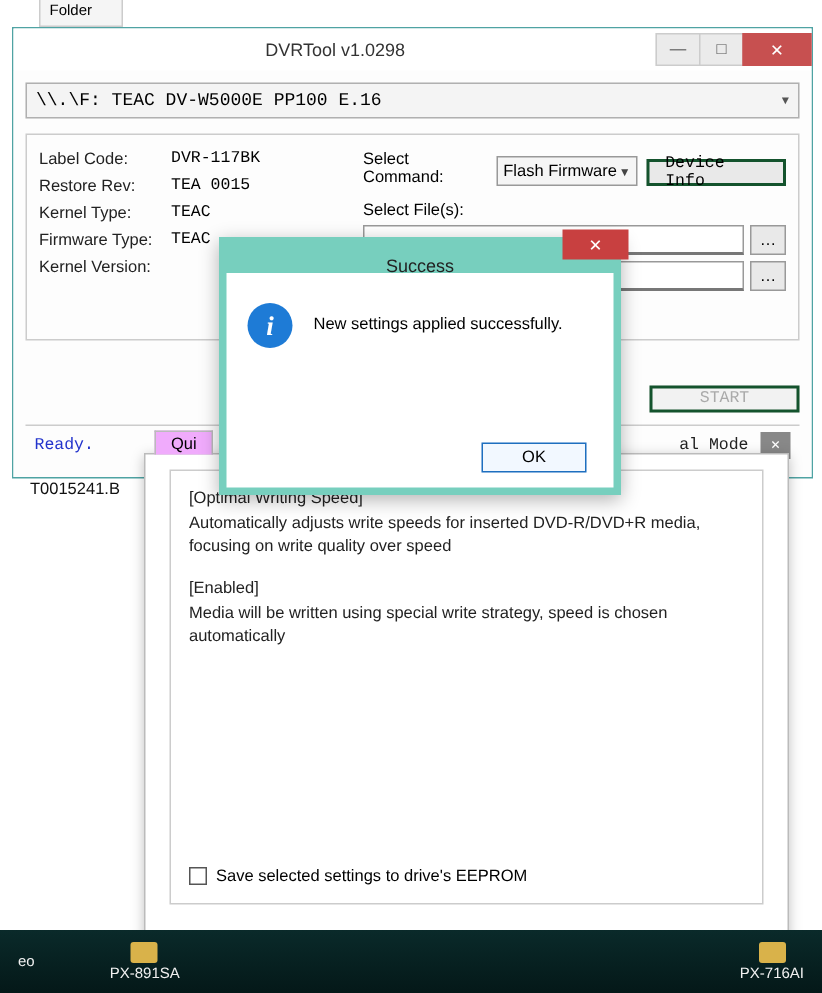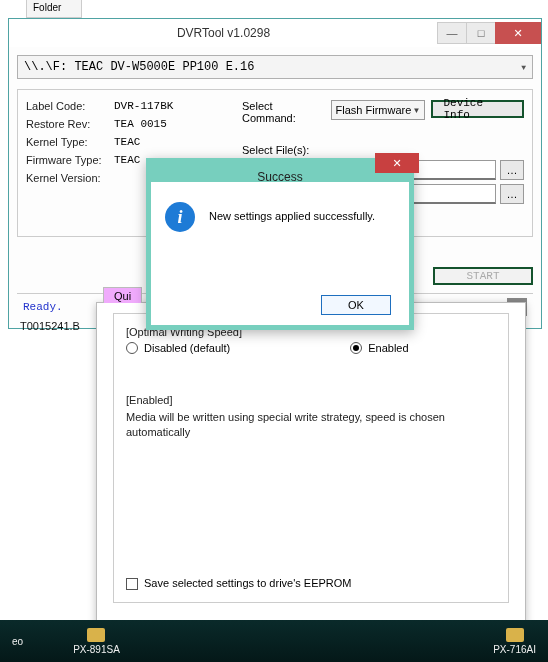--- a/index.html
+++ b/index.html
@@ -14,21 +14,21 @@
   .body-pad { padding: 8px; background: #fdfdfd; }
   .drive-select { height: 24px; border: 1px solid #b0b0b0; background: #f4f4f4; display: flex; align-items: center; padding: 0 6px; font-family: "Courier New", monospace; font-size: 12px; }
   .drive-select .arrow { margin-left: auto; font-size: 8px; color: #555; }
   .panel { border: 1px solid #ccc; margin-top: 10px; padding: 10px 8px 10px 8px; position: relative; }
   .two-col { display: flex; gap: 16px; }
   .col-l { width: 200px; }
   .col-r { flex: 1; }
   .kv-row { display: flex; gap: 4px; margin-bottom: 6px; font-size: 11px; }
   .kv-row .k { width: 84px; color: #222; }
   .kv-row .v { font-family: "Courier New", monospace; }
-  .r-row1 { display: flex; align-items: flex-start; gap: 6px; margin-bottom: 20px; }
+  .r-row1 { display: flex; align-items: flex-end; gap: 6px; margin-bottom: 10px; }
   .r-label { font-size: 11px; }
   .combo { height: 20px; border: 1px solid #999; background: #f5f5f5; font-size: 11px; display: flex; align-items: center; padding: 0 4px; }
   .combo .arrow { margin-left: auto; font-size: 8px; color: #444; }
   .btn { height: 18px; border: 2px solid #14532d; background: #e9e9e9; font-size: 11px; padding: 0 10px; display: inline-flex; align-items: center; justify-content: center; font-family: Liberation Mono, monospace; }
   .btn.disabled { color: #aaa; background: #f2f2f2; }
   .file-row { display: flex; gap: 4px; margin-top: 4px; }
   .file-input { flex: 1; height: 20px; border: 1px solid #999; border-bottom: 2px solid #777; background: #fff; }
   .browse-btn { width: 24px; height: 20px; border: 1px solid #999; background: #e9e9e9; font-size: 11px; display: flex; align-items: center; justify-content: center; }
   .aspi { font-size: 11px; margin-top: 10px; }
   .btm-row { display: flex; align-items: center; margin-top: 8px; flex-direction: column; }
@@ -144,30 +144,21 @@
   </div>
 </div>
 
 <div class="file-below">T0015241.B</div>
 
 <div class="settings-window">
   <div class="tab-hdr">Qui</div>
   <div class="settings-body">
     <div style="border:1px solid #ccc; padding:12px 12px 60px 12px; height:290px; position:relative;">
       <div class="sec-title">[Optimal Writing Speed]</div>
-      <div class="radio-row">
-        <div class="radio-opt">
-          <span class="radio"></span>
-          <span>Disabled (default)</span>
-        </div>
-        <div class="radio-opt">
-          <span class="radio checked"></span>
-          <span>Enabled</span>
-        </div>
-      </div>
+      <div class="sec-desc">Automatically adjusts write speeds for inserted DVD-R/DVD+R media, focusing on write quality over speed</div>
       <div class="sec-title">[Enabled]</div>
       <div class="sec-desc">Media will be written using special write strategy, speed is chosen automatically</div>
 
       <div style="position:absolute; bottom:12px; left:12px; font-size:11px;">
         <span class="chk"></span><span>Save selected settings to drive's EEPROM</span>
       </div>
     </div>
   </div>
   <div class="settings-bottom">
     <div class="btn">Check Settings</div>

